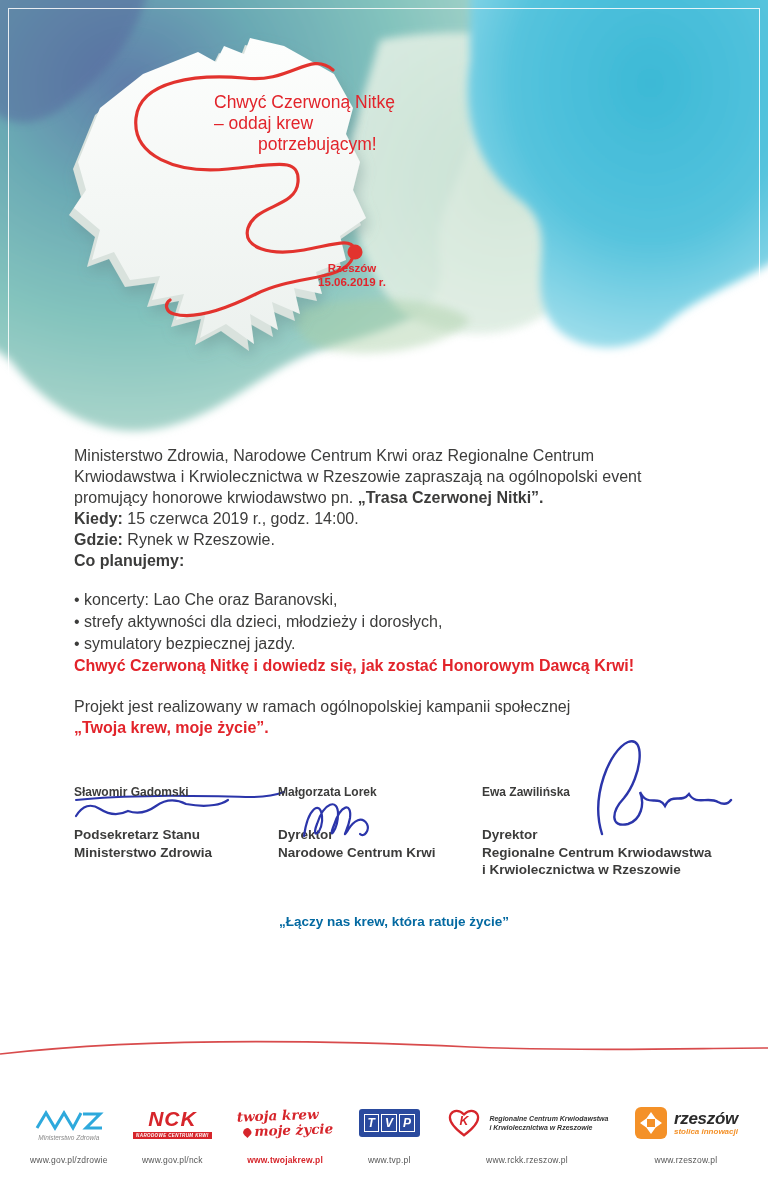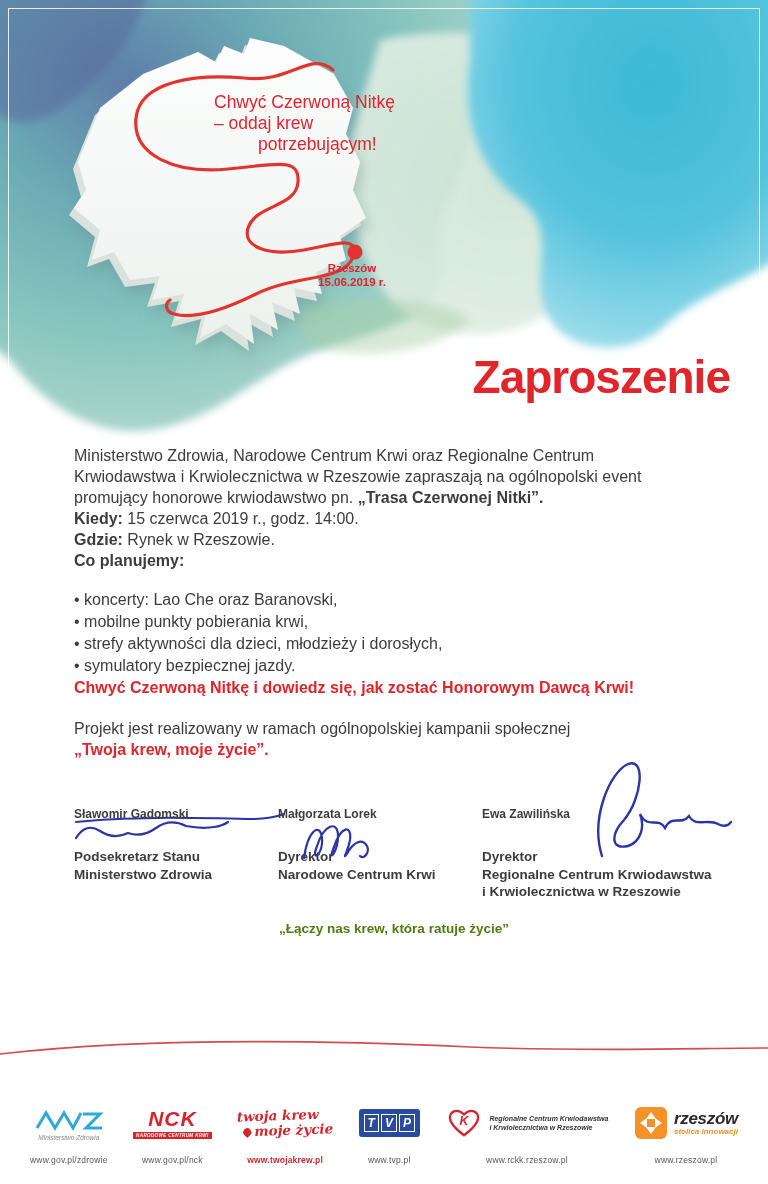--- a/index.html
+++ b/index.html
@@ -46,21 +46,21 @@
   .sig-col{position:relative;}
   .sig-col.c1{width:204px;}
   .sig-col.c2{width:204px;}
   .sig-col.c3{width:247px;}
   .sig-name{font-weight:bold;font-size:12px;margin-bottom:23px;position:relative;z-index:2;}
   .sig-role{font-weight:bold;font-size:13.5px;line-height:17.5px;}
   .sig-ink{position:absolute;z-index:1;pointer-events:none;}
   .ink1{left:-4px;top:-10px;}
   .ink2{left:14px;top:6px;}
   .ink3{left:86px;top:-48px;}
-  .quote{margin-top:17px;text-align:center;font-weight:bold;font-size:13.5px;color:#4d7c0f;width:640px;}
+  .quote{margin-top:32px;text-align:center;font-weight:bold;font-size:13.5px;color:#0369a1;width:640px;}
   
   .wave-svg{position:absolute;left:0;top:1034px;}
   .logos{
     position:absolute;left:0;top:1100px;width:768px;
     display:flex;justify-content:space-between;align-items:flex-start;
     padding:0 30px;box-sizing:border-box;
   }
   .logo-block{display:flex;flex-direction:column;align-items:center;}
   .logo-art{height:46px;display:flex;align-items:center;justify-content:center;font-style:italic;}
   .logo-url{margin-top:9px;font-size:8.5px;color:#565656;letter-spacing:.2px;}
@@ -148,37 +148,35 @@
       <div class="l1">Chwyć Czerwoną Nitkę</div>
       <div class="l2">– oddaj krew</div>
       <div class="l3">potrzebującym!</div>
     </div>
 
     <div class="map-label">
       <div>Rzeszów</div>
       <div>15.06.2019 r.</div>
     </div>
 
-    <div class="title">Zaproszenie</div>
   </div>
 
   <div class="content">
     <p class="intro"><span>Ministerstwo Zdrowia, Narodowe Centrum Krwi oraz Regionalne Centrum
 Krwiodawstwa i Krwiolecznictwa w Rzeszowie zapraszają na ogólnopolski event
 promujący honorowe krwiodawstwo pn. </span><strong>„Trasa Czerwonej Nitki”.</strong></p>
 
     <p class="row"><strong>Kiedy:</strong> <span>15 czerwca 2019 r., godz. 14:00.</span></p>
 
     <p class="row"><strong>Gdzie:</strong> <span>Rynek w Rzeszowie.</span></p>
 
     <p class="row"><strong>Co planujemy:</strong></p>
 
     <ul class="plan-list">
       <li>koncerty: Lao Che oraz Baranovski,</li>
-      <li>mobilne punkty pobierania krwi,</li>
       <li>strefy aktywności dla dzieci, młodzieży i dorosłych,</li>
       <li>symulatory bezpiecznej jazdy.</li>
     </ul>
 
     <p class="cta">Chwyć Czerwoną Nitkę i dowiedz się, jak zostać Honorowym Dawcą Krwi!</p>
 
     <div class="project">
       <p>Projekt jest realizowany w ramach ogólnopolskiej kampanii społecznej</p>
       <p class="project-highlight">„Twoja krew, moje życie”.</p>
     </div>

